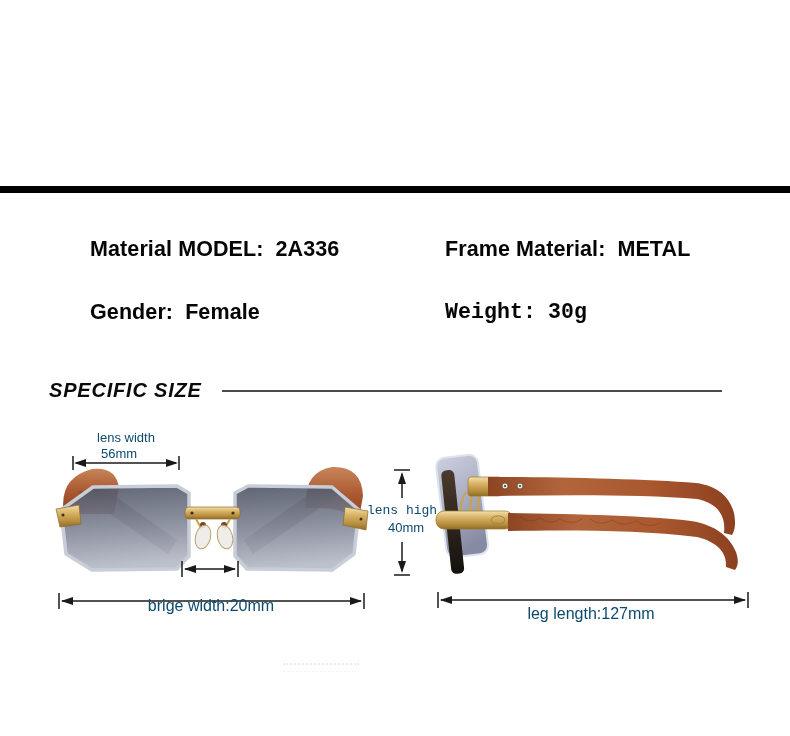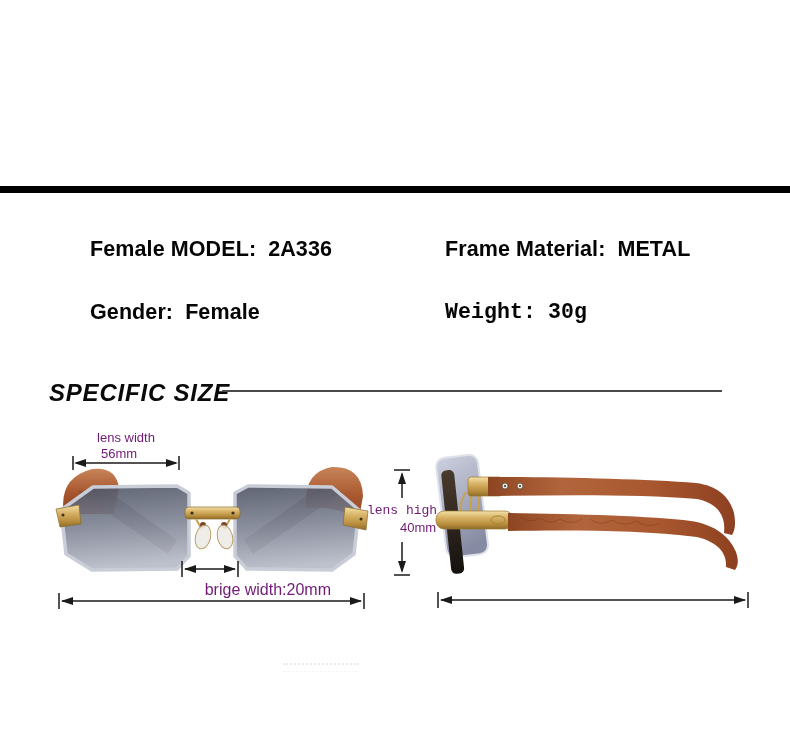--- a/index.html
+++ b/index.html
@@ -21,57 +21,57 @@
   }
   .info-cell { position: absolute; white-space: nowrap; font-size: 21.5px; font-weight: 700; letter-spacing: 0.1px; color: #050505; }
   .info-cell .val { margin-left: 12px; margin-top: 32px; }
   .cell-a { left: 90px;  top: 237px; }
   .cell-b { left: 445px; top: 237px; }
   .cell-c { left: 90px;  top: 300px; }
   .cell-d { left: 445px; top: 300px; font-family: Liberation Mono, monospace; }
   .section-title {
     position: absolute;
     left: 49px; top: 379px;
-    font-size: 24px; font-weight: 700; font-style: italic;
+    font-size: 20px; font-weight: 700; font-style: italic;
     letter-spacing: 0.8px; color: #0a0a0a; white-space: nowrap;
   }
   .section-rule {
     position: absolute;
     left: 222px; top: 390px;
     width: 500px; height: 1.5px;
     background: #4a4a4a;
   }
-  .dim-label { position: absolute; text-align: center; color: #701a75; }
+  .dim-label { position: absolute; text-align: center; color: #0c4a6e; }
   .dim-small { font-size: 13px; line-height: 16px; width: 120px; }
   .dim-big   { font-size: 16px; line-height: 18px; width: 240px; }
   .lbl-lens-width  { left: 66px;  top: 430px; }
   .lbl-lens-width2 { left: 59px;  top: 446px; }
-  .lbl-bridge      { left: 91px;  top: 581px; text-align: right; }
+  .lbl-bridge      { left: 91px;  top: 597px; }
   .lbl-frame       { left: 95px;  top: 606px; }
   .lbl-lens-high   { left: 352px; top: 503px; width: 100px; font-family: Liberation Mono, monospace; }
-  .lbl-lens-high2  { left: 368px; top: 520px; width: 100px; }
+  .lbl-lens-high2  { left: 356px; top: 520px; width: 100px; }
   .lbl-leg         { left: 471px; top: 605px; }
   .svg-front { position: absolute; left: 40px;  top: 425px; }
   .svg-side  { position: absolute; left: 390px; top: 450px; }
   .watermark {
     position: absolute; left: 283px; top: 663px;
     width: 76px; height: 9px;
     border-top: 2px dotted rgba(0,0,0,0.07);
     border-bottom: 1px dotted rgba(0,0,0,0.05);
   }
 </style>
 </head>
 <body>
 
 <div class="page">
 
   <div class="black-bar"></div>
 
   <div class="info-cell cell-a">
-    <span class="lbl">Female MODEL:</span><span class="val">2A336</span>
+    <span class="lbl">Material MODEL:</span><span class="val">2A336</span>
   </div>
   <div class="info-cell cell-c">
     <span class="lbl">Gender:</span><span class="val">Female</span>
   </div>
   <div class="info-cell cell-b">
     <span class="lbl">Frame Material:</span><span class="val">METAL</span>
   </div>
   <div class="info-cell cell-d">
     <span class="lbl">Weight:</span><span class="val">30g</span>
   </div>
@@ -229,15 +229,16 @@
       <polygon points="440,600 452,596 452,604" stroke="none"></polygon>
       <polygon points="746,600 734,596 734,604" stroke="none"></polygon>
     </g>
   </svg>
 
   <div class="dim-label dim-small lbl-lens-width">lens width</div>
   <div class="dim-label dim-small lbl-lens-width2">56mm</div>
   <div class="dim-label dim-big lbl-bridge">brige width:20mm</div>
   <div class="dim-label dim-small lbl-lens-high">lens high</div>
   <div class="dim-label dim-small lbl-lens-high2">40mm</div>
+  <div class="dim-label dim-big lbl-leg">leg length:127mm</div>
 
   <div class="watermark"></div>
 </div>
 
 </body></html>

